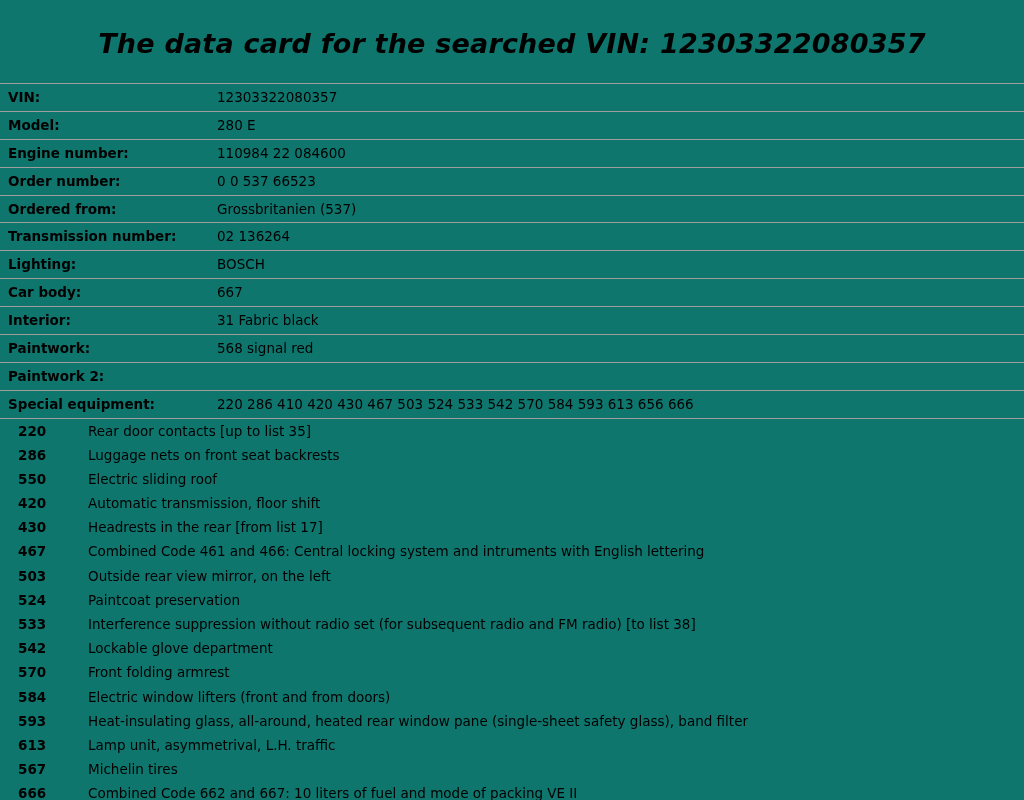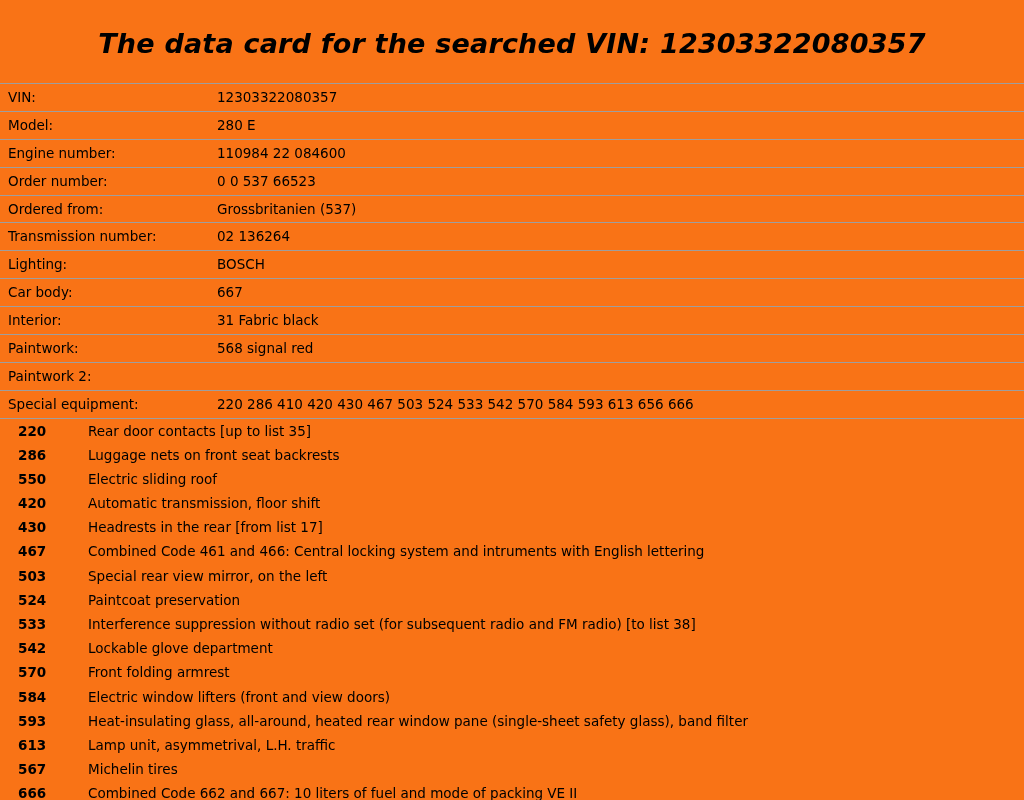--- a/index.html
+++ b/index.html
@@ -11,21 +11,21 @@
     height: 800px;
     background: #c9c9c9;
     font-family: "DejaVu Sans", "Liberation Sans", sans-serif;
     color: #000;
     overflow: hidden;
   }
   .page {
     width: 1024px;
     height: 800px;
     box-sizing: border-box;
-    background: #f97316;
+    background: #0f766e;
     padding: 0;
     position: relative;
   }
   .title {
     text-align: center;
     font-size: 27px;
     font-weight: bold;
     font-style: italic;
     letter-spacing: 0.2px;
     padding: 28px 10px 24px 10px;
@@ -41,21 +41,21 @@
     border-top: 1px solid #9e9e9e;
     border-bottom: 1px solid #9e9e9e;
   }
   table.datacard td {
     padding: 5px 6px 5px 8px;
     vertical-align: top;
     line-height: 1.25;
   }
   td.label {
     width: 195px;
-    font-weight: normal;
+    font-weight: bold;
     white-space: nowrap;
     margin-top: 21px;
   }
   td.value {
     font-weight: normal;
   }
   table.equip {
     width: 100%;
     border-collapse: collapse;
     font-size: 13.5px;
@@ -160,41 +160,41 @@
       <tr>
         <td class="code">430</td>
         <td class="desc">Headrests in the rear [from list 17]</td>
       </tr>
       <tr>
         <td class="code">467</td>
         <td class="desc">Combined Code 461 and 466: Central locking system and intruments with English lettering</td>
       </tr>
       <tr>
         <td class="code">503</td>
-        <td class="desc">Special rear view mirror, on the left</td>
+        <td class="desc">Outside rear view mirror, on the left</td>
       </tr>
       <tr>
         <td class="code">524</td>
         <td class="desc">Paintcoat preservation</td>
       </tr>
       <tr>
         <td class="code">533</td>
         <td class="desc">Interference suppression without radio set (for subsequent radio and FM radio) [to list 38]</td>
       </tr>
       <tr>
         <td class="code">542</td>
         <td class="desc">Lockable glove department</td>
       </tr>
       <tr>
         <td class="code">570</td>
         <td class="desc">Front folding armrest</td>
       </tr>
       <tr>
         <td class="code">584</td>
-        <td class="desc">Electric window lifters (front and view doors)</td>
+        <td class="desc">Electric window lifters (front and from doors)</td>
       </tr>
       <tr>
         <td class="code">593</td>
         <td class="desc">Heat-insulating glass, all-around, heated rear window pane (single-sheet safety glass), band filter</td>
       </tr>
       <tr>
         <td class="code">613</td>
         <td class="desc">Lamp unit, asymmetrival, L.H. traffic</td>
       </tr>
       <tr>

